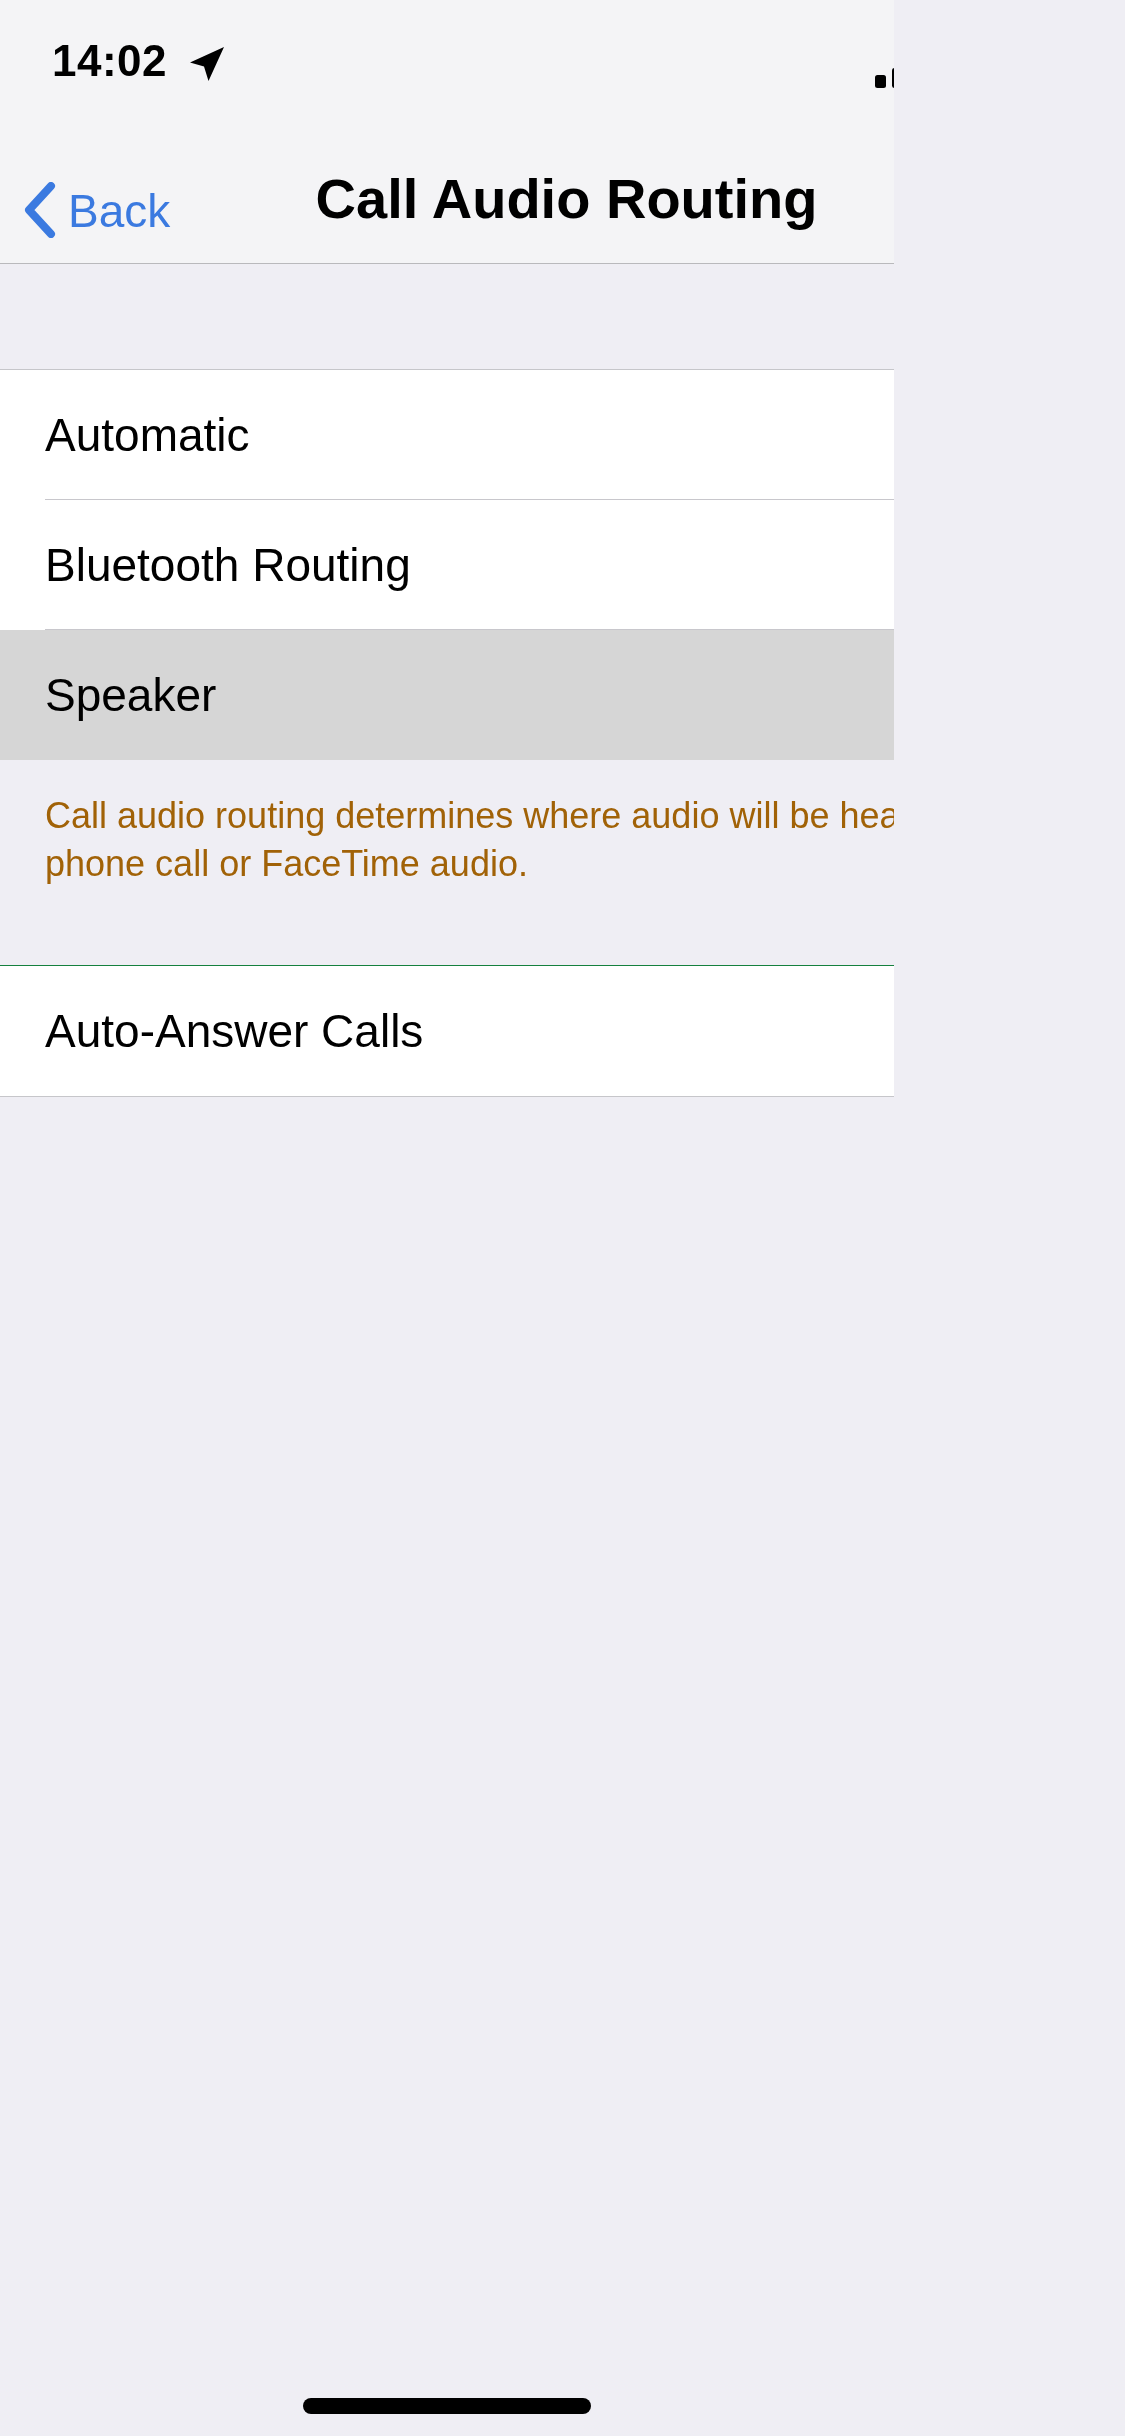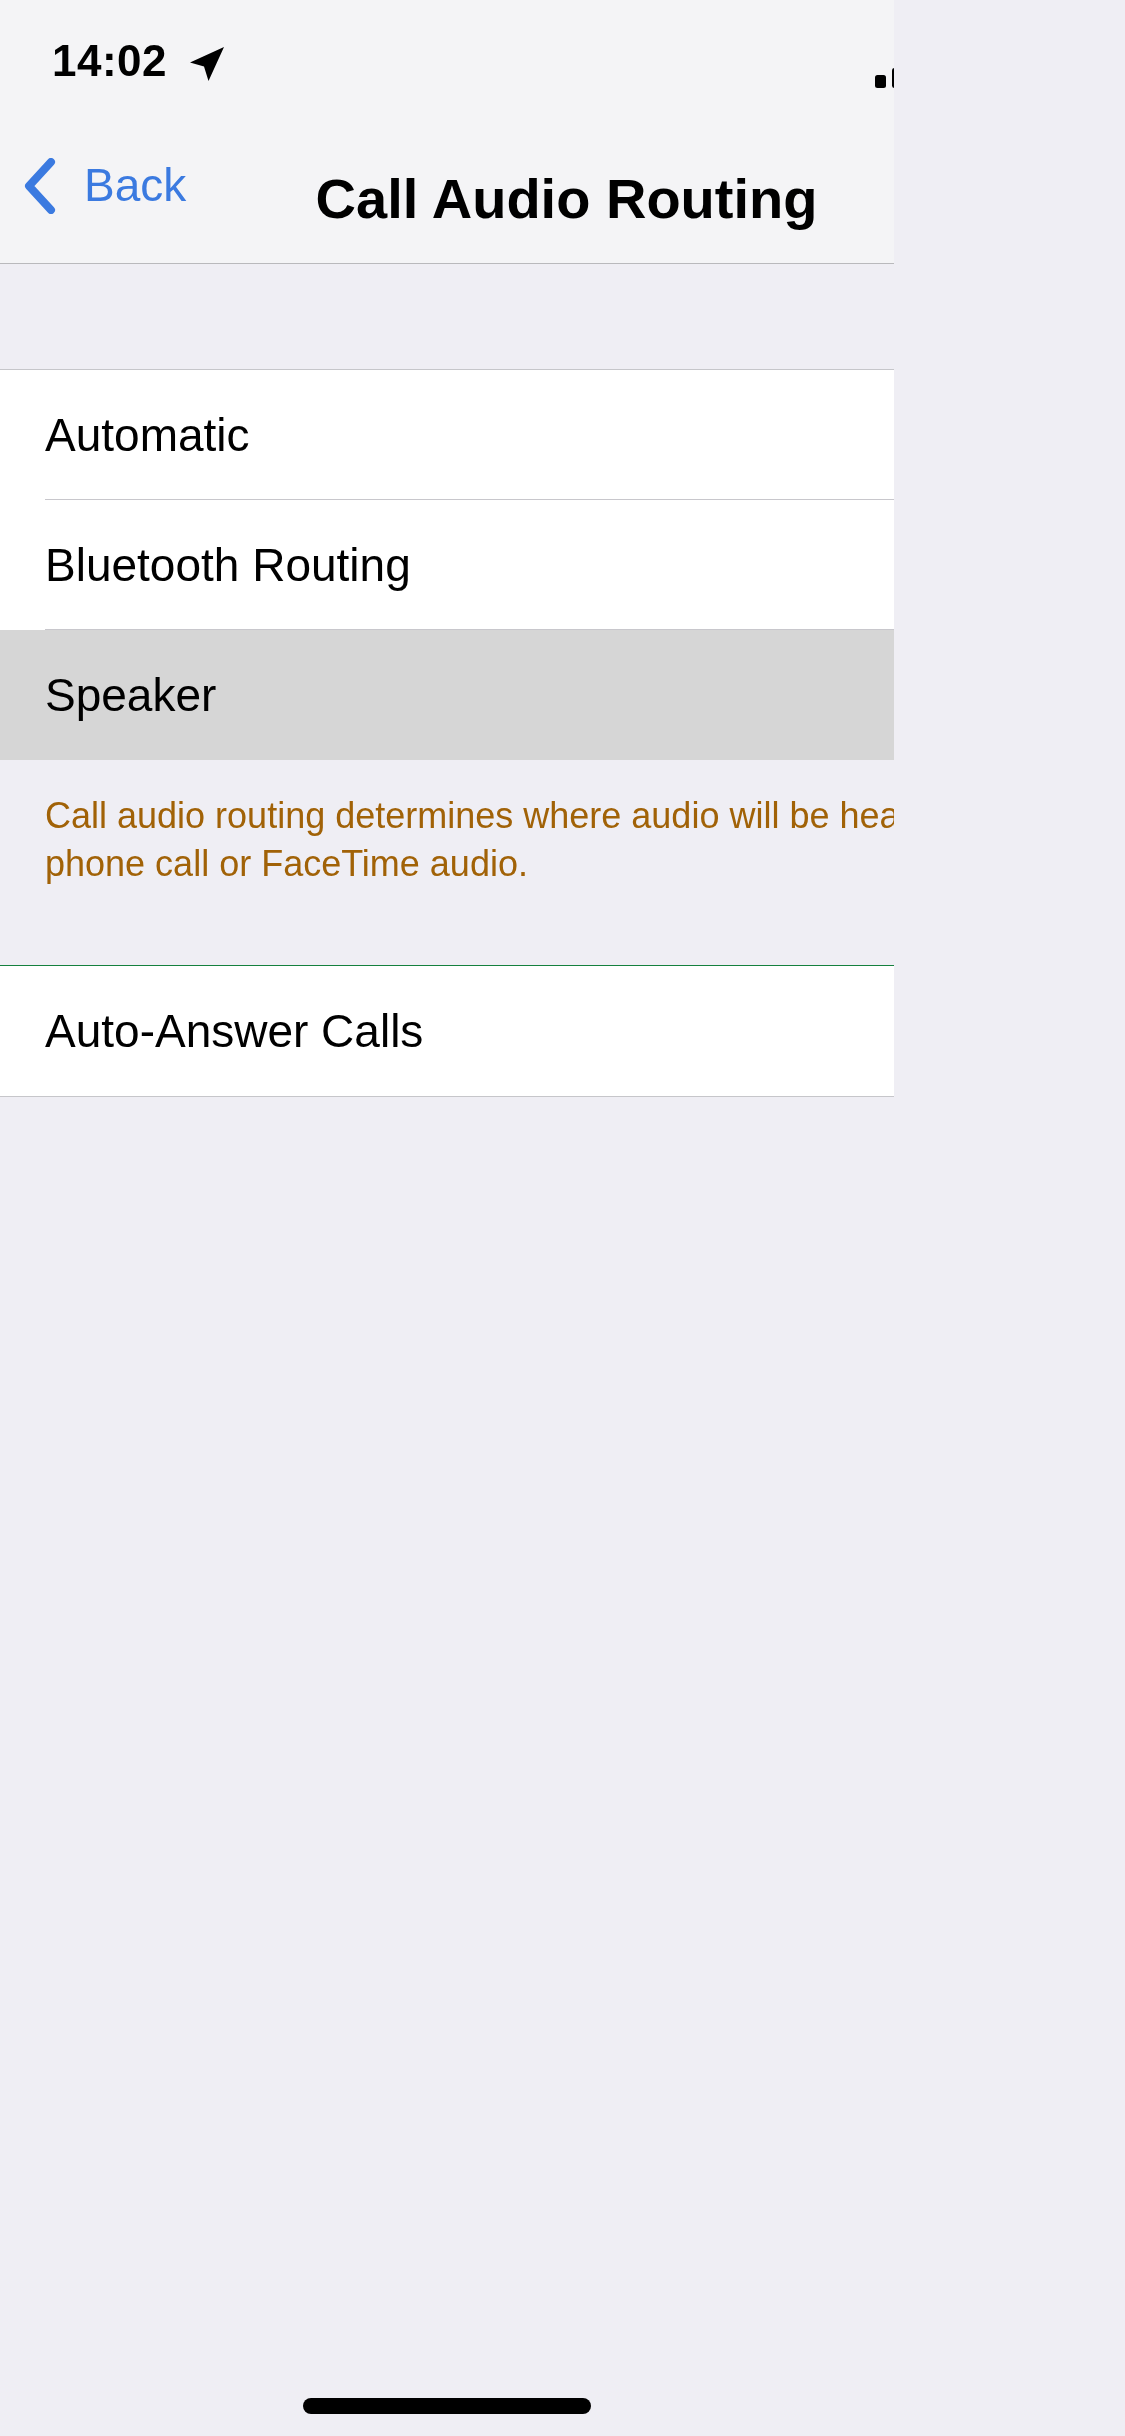--- a/index.html
+++ b/index.html
@@ -45,21 +45,21 @@
     background:#B0B0B4; border-radius:0 3px 3px 0;
   }
 
   
   .navbar{
     position:absolute; top:132px; left:0; width:1125px; height:132px;
     background:#F4F4F6; border-bottom:1px solid #B9B9BC;
   }
   .back-btn{
     position:absolute; left:22px; top:26px; height:80px;
-    display:flex; align-items:flex-start; gap:28px; cursor:pointer;
+    display:flex; align-items:flex-end; gap:12px; cursor:pointer;
   }
   .back-chev{ width:34px; height:56px; display:block; }
   .back-label{ font-size:46px; color:#3B7AE0; }
   .nav-title{
     position:absolute; left:4px; top:0; width:1125px; height:132px;
     display:flex; align-items:center; justify-content:center;
     font-size:56px; font-weight:bold; color:#000;
   }
 
   

